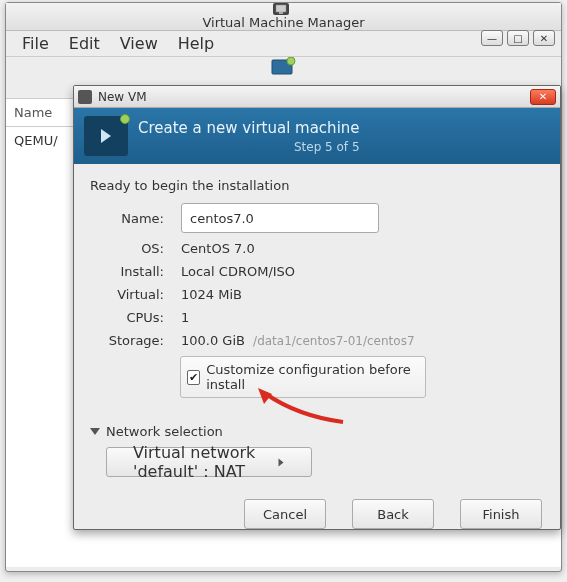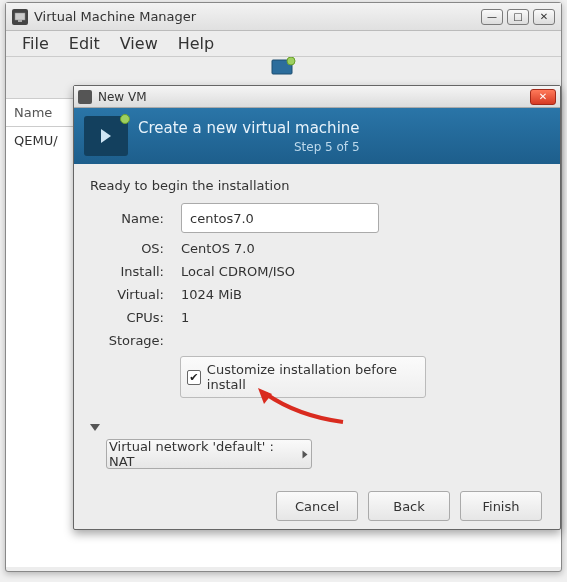--- a/index.html
+++ b/index.html
@@ -1,19 +1,19 @@
 <!DOCTYPE html>
 <html><head>
 <meta charset="utf-8">
 <style>
   * { box-sizing: border-box; margin: 0; padding: 0; font-family: "DejaVu Sans", "Liberation Sans", Arial, sans-serif; }
   body { background: #f0f0f0; width: 567px; height: 582px; overflow: hidden; position: relative; }
 
   .main-window { position: absolute; left: 5px; top: 2px; width: 557px; height: 570px; background: #ededed; border: 1px solid #888; border-radius: 3px; box-shadow: 0 2px 6px rgba(0,0,0,0.25); }
-  .titlebar { height: 28px; background: linear-gradient(#f3f3f3,#e0e0e0); border-bottom: 1px solid #bbb; display: flex; align-items: center; padding: 0 6px; }
+  .titlebar { height: 28px; background: linear-gradient(#f3f3f3,#e0e0e0); border-bottom: 1px solid #bbb; display: flex; align-items: center; padding: 0 6px; flex-direction: column; }
   .titlebar .app-icon { width: 16px; height: 16px; background: #444; border-radius: 2px; display: inline-flex; align-items: center; justify-content: center; margin-right: 6px; }
   .titlebar .app-icon svg { width: 12px; height: 12px; }
   .titlebar .title { font-size: 13px; color: #333; }
   .win-buttons { margin-left: auto; display: flex; gap: 4px; }
   .win-btn { width: 22px; height: 16px; border: 1px solid #7a7a7a; border-radius: 3px; background: linear-gradient(#fafafa,#dcdcdc); display: flex; align-items: center; justify-content: center; font-size: 10px; color: #333; }
   .menubar { height: 26px; display: flex; align-items: center; padding: 0 6px; border-bottom: 1px solid #ccc; background: #ededed; }
   .menubar span { font-size: 16px; color: #333; padding: 4px 10px; }
   .toolbar { height: 42px; display: flex; align-items: center; border-bottom: 1px solid #ccc; background: #ededed; padding: 0 6px; gap: 16px; flex-direction: column; }
   .tb-icon { width: 28px; height: 28px; display: flex; align-items: center; justify-content: center; }
   .tb-sep { width: 1px; height: 28px; background: #ccc; }
@@ -42,23 +42,23 @@
   .form-row .lbl { width: 68px; text-align: right; font-size: 13px; color: #333; margin-right: 8px; }
   .form-row .val { font-size: 13px; color: #333; }
   .form-row .val .path { color: #999; font-size: 12px; margin-left: 4px; }
   .text-input { width: 198px; height: 30px; background: #fff; border: 1px solid #aaa; border-radius: 3px; padding: 0 8px; font-size: 13px; color: #333; }
   .check-row { margin-left: 84px; margin-top: 4px; display: flex; align-items: center; border: 1px solid #bbb; border-radius: 3px; padding: 5px 6px; background: linear-gradient(#fbfbfb,#eee); width: 246px; }
   .checkbox { width: 15px; height: 15px; border: 1px solid #666; border-radius: 2px; background: #fff; display: flex; align-items: center; justify-content: center; margin-right: 6px; font-size: 11px; color: #222; font-weight: bold; }
   .check-label { font-size: 13px; color: #333; }
   .arrow-annot { position: absolute; left: 174px; top: 302px; width: 100px; height: 36px; pointer-events: none; }
   .expander { margin-top: 26px; display: flex; align-items: center; font-size: 13px; color: #333; }
   .expander .tri { width: 0; height: 0; border-left: 5px solid transparent; border-right: 5px solid transparent; border-top: 7px solid #555; margin-right: 6px; }
-  .net-select { margin: 8px 0 0 16px; width: 206px; height: 30px; background: linear-gradient(#fafafa,#e6e6e6); border: 1px solid #aaa; border-radius: 3px; display: flex; align-items: center; padding: 0 2px; font-size: 13px; color: #333; }
+  .net-select { margin: 8px 0 0 16px; width: 206px; height: 30px; background: linear-gradient(#fafafa,#e6e6e6); border: 1px solid #aaa; border-radius: 3px; display: flex; align-items: center; padding: 0 26px; font-size: 16px; color: #333; }
   .net-select .caret { margin-left: auto; width: 0; height: 0; border-left: 4px solid transparent; border-right: 4px solid transparent; border-bottom: 5px solid #555; transform: rotate(90deg); }
-  .dlg-buttons { display: flex; gap: 10px; justify-content: flex-end; margin-top: 22px; padding-right: 2px; }
+  .dlg-buttons { display: flex; gap: 26px; justify-content: flex-end; margin-top: 22px; padding-right: 2px; }
   .dlg-btn { width: 82px; height: 30px; background: linear-gradient(#fafafa,#e6e6e6); border: 1px solid #aaa; border-radius: 3px; font-size: 13px; color: #333; display: flex; align-items: center; justify-content: center; }
 </style>
 </head>
 <body>
 
 <div class="main-window">
   <div class="titlebar">
     <span class="app-icon">
       <svg viewBox="0 0 12 12">
           <rect x="1" y="2" width="10" height="7" fill="#ccc" stroke="#888" stroke-width="0.5"></rect>
@@ -157,34 +157,39 @@
       <div class="form-row">
         <div class="lbl">Virtual:</div>
         <div class="val">1024 MiB</div>
       </div>
       <div class="form-row">
         <div class="lbl">CPUs:</div>
         <div class="val">1</div>
       </div>
       <div class="form-row">
         <div class="lbl">Storage:</div>
+        <div class="val">
+          <span>100.0 GiB</span>
+          <span class="path">/data1/centos7-01/centos7</span>
+        </div>
       </div>
       <div class="check-row">
         <div class="checkbox">✔</div>
-        <div class="check-label">Customize installation before install</div>
+        <div class="check-label">Customize configuration before install</div>
       </div>
     </div>
 
     <svg class="arrow-annot" viewBox="0 0 100 36">
       <path d="M 95 34 Q 50 28 18 6" stroke="#d92b1f" stroke-width="4" fill="none"></path>
       <polygon points="10,0 24,6 16,16" fill="#d92b1f"></polygon>
     </svg>
 
     <div class="expander">
       <div class="tri"></div>
+      <span>Network selection</span>
     </div>
     <div class="net-select">
       <span>Virtual network 'default' : NAT</span>
       <div class="caret"></div>
     </div>
 
     <div class="dlg-buttons">
       <div class="dlg-btn">Cancel</div>
       <div class="dlg-btn">Back</div>
       <div class="dlg-btn">Finish</div>

